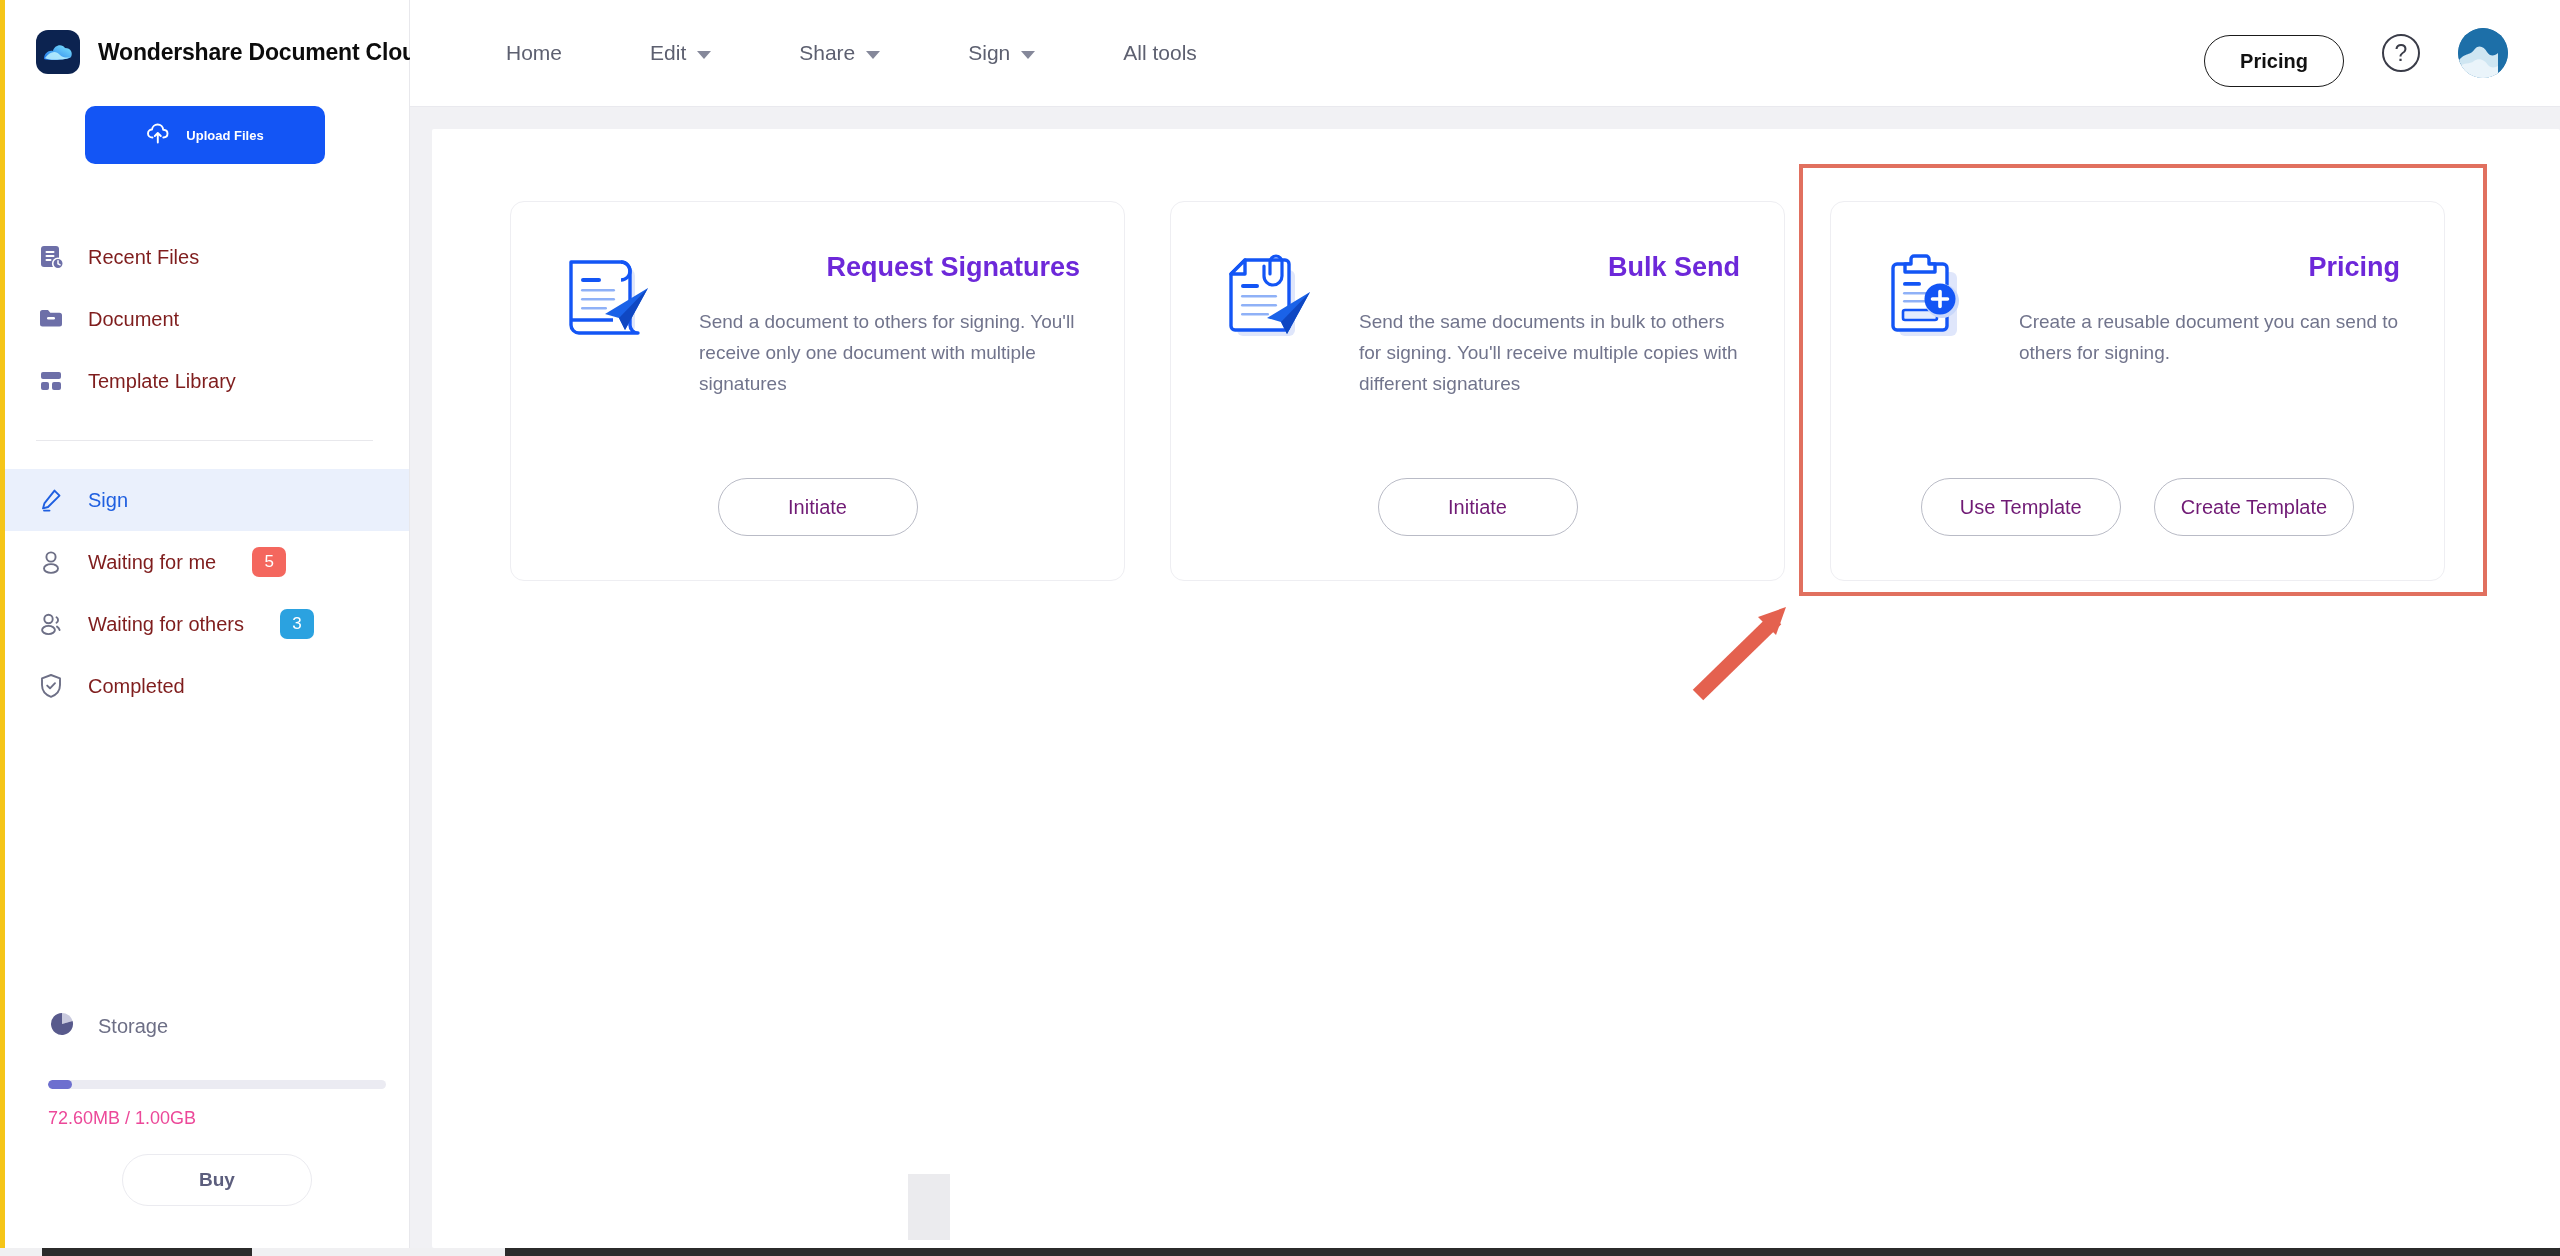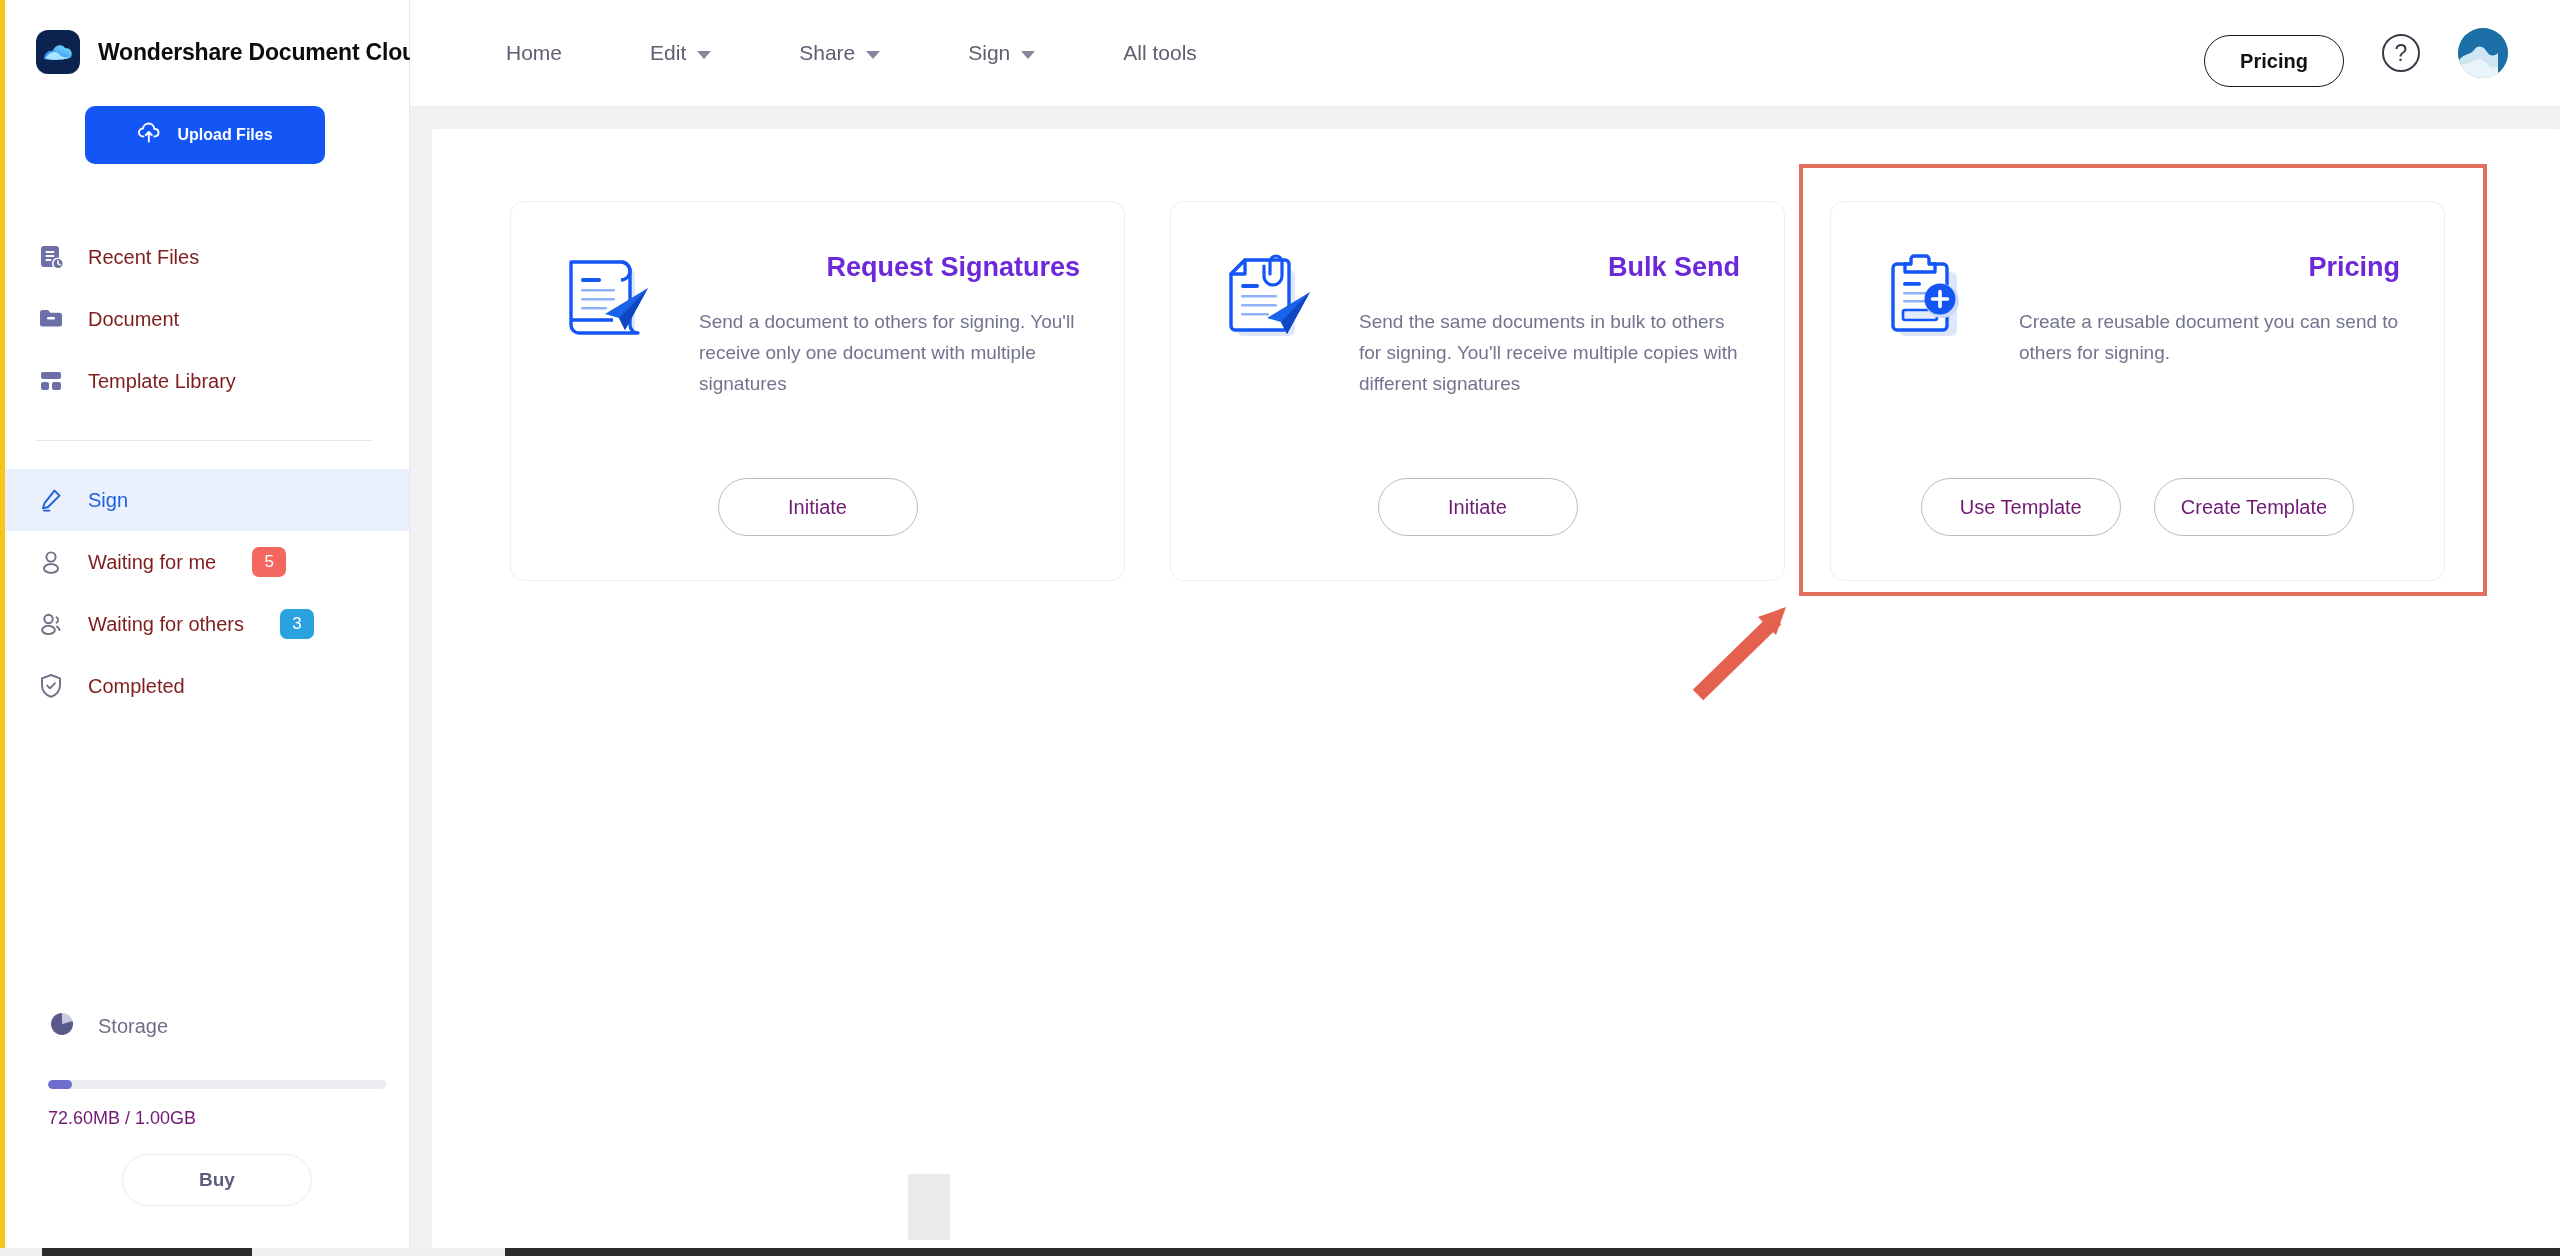--- a/index.html
+++ b/index.html
@@ -27,21 +27,21 @@
   .brand-logo {
     width: 44px; height: 44px; border-radius: 12px;
     background: #0c2350; position: relative; overflow: hidden; flex: 0 0 44px;
   }
   .brand-name { font-size: 23px; font-weight: bold; color: #0c0c0c; letter-spacing: -0.2px; white-space: nowrap;}
 
   .upload-btn {
     margin: 32px 0 0 85px; width: 240px; height: 58px; border-radius: 10px;
     background: #1355f5; color: #fff; border: none; cursor: pointer;
     display: flex; align-items: center; justify-content: center; gap: 14px;
-    font-size: 16px; font-weight: bold; font-family: "Liberation Sans", sans-serif;
+    font-size: 13px; font-weight: bold; font-family: "Liberation Sans", sans-serif;
   }
 
   .nav-top { margin-top: 62px; }
   .nav-item {
     height: 62px; display: flex; align-items: center; gap: 22px;
     padding-left: 36px; cursor: pointer; position: relative;
   }
   .nav-item .ico { width: 30px; height: 30px; flex: 0 0 30px; display:flex; align-items:center; justify-content:center;}
   .nav-item .lbl { font-size: 20px; color: #7f1d1d; white-space: nowrap; }
   .nav-item.active { background: #eaf0fc; }
@@ -59,21 +59,21 @@
 
   
   .storage-wrap { position: absolute; left: 12px; bottom: 42px; width: 410px; }
   .storage-head { display: flex; align-items: center; gap: 22px; padding-left: 36px; height: 52px; }
   .storage-head .lbl { font-size: 20px; color: #6d6f86; }
   .progress-track {
     margin: 28px 36px 0 36px; height: 9px; border-radius: 5px; background: #ebebf2;
     position: relative; overflow: hidden;
   }
   .progress-fill { position:absolute; left:0; top:0; height:100%; width: 7%; background: #6d6fcf; border-radius: 5px; }
-  .storage-text { margin: 19px 0 0 36px; font-size: 18px; color: #701a75; }
+  .storage-text { margin: 19px 0 0 36px; font-size: 18px; color: #ec4899; }
   .buy-btn {
     margin: 25px 0 0 110px; width: 190px; height: 52px; border-radius: 26px;
     border: 1px solid #ebebf0; background: #fff; cursor: pointer;
     font-size: 19px; font-weight: bold; color: #5c5e7d; font-family: "Liberation Sans", sans-serif;
   }
 
   
   .main { flex: 1 1 auto; height: 1248px; display: flex; flex-direction: column; min-width: 0; }
 
   .topbar {

